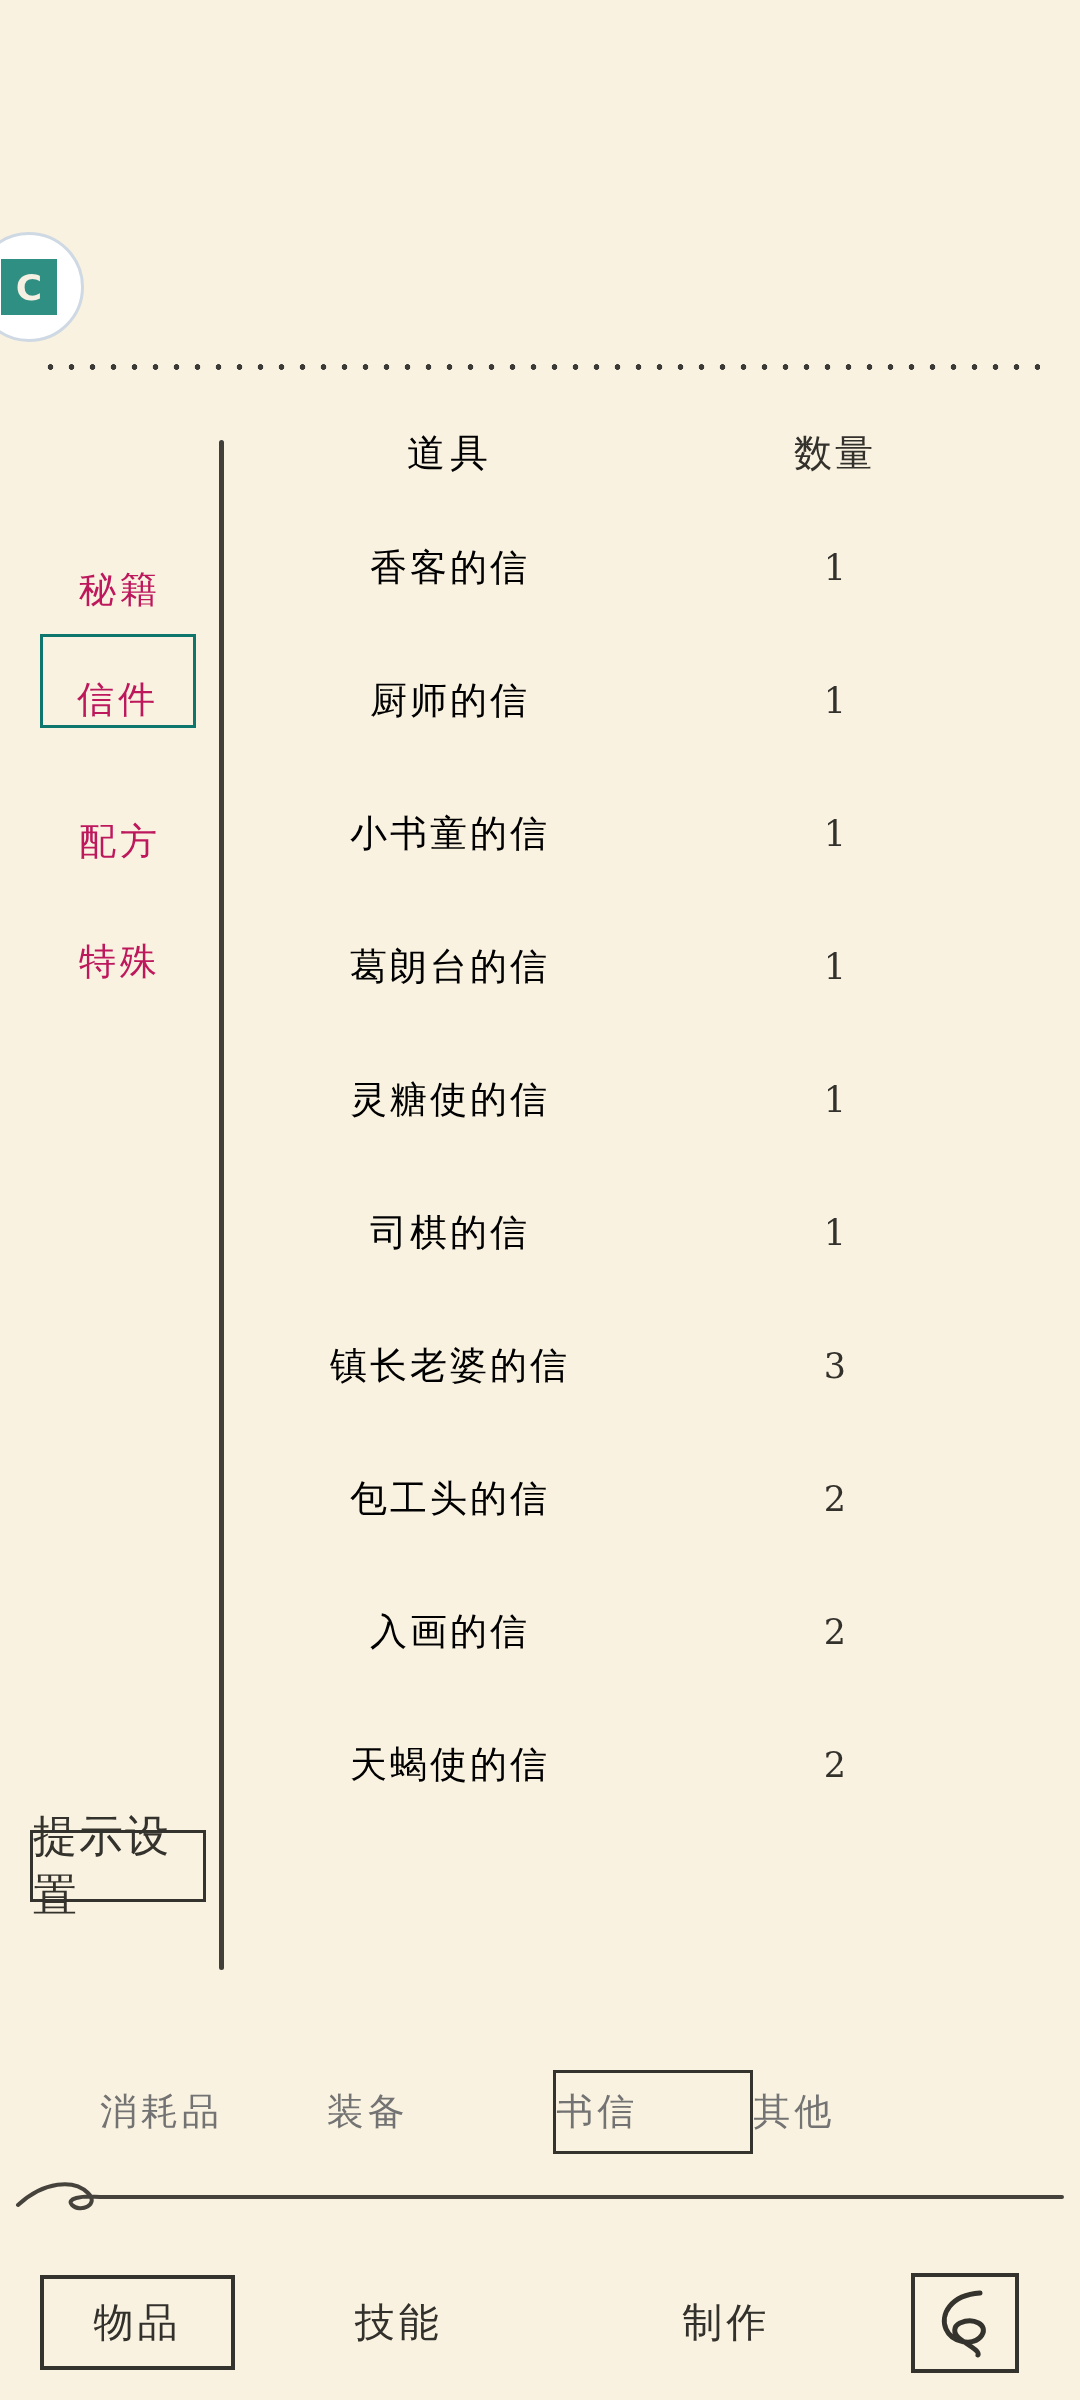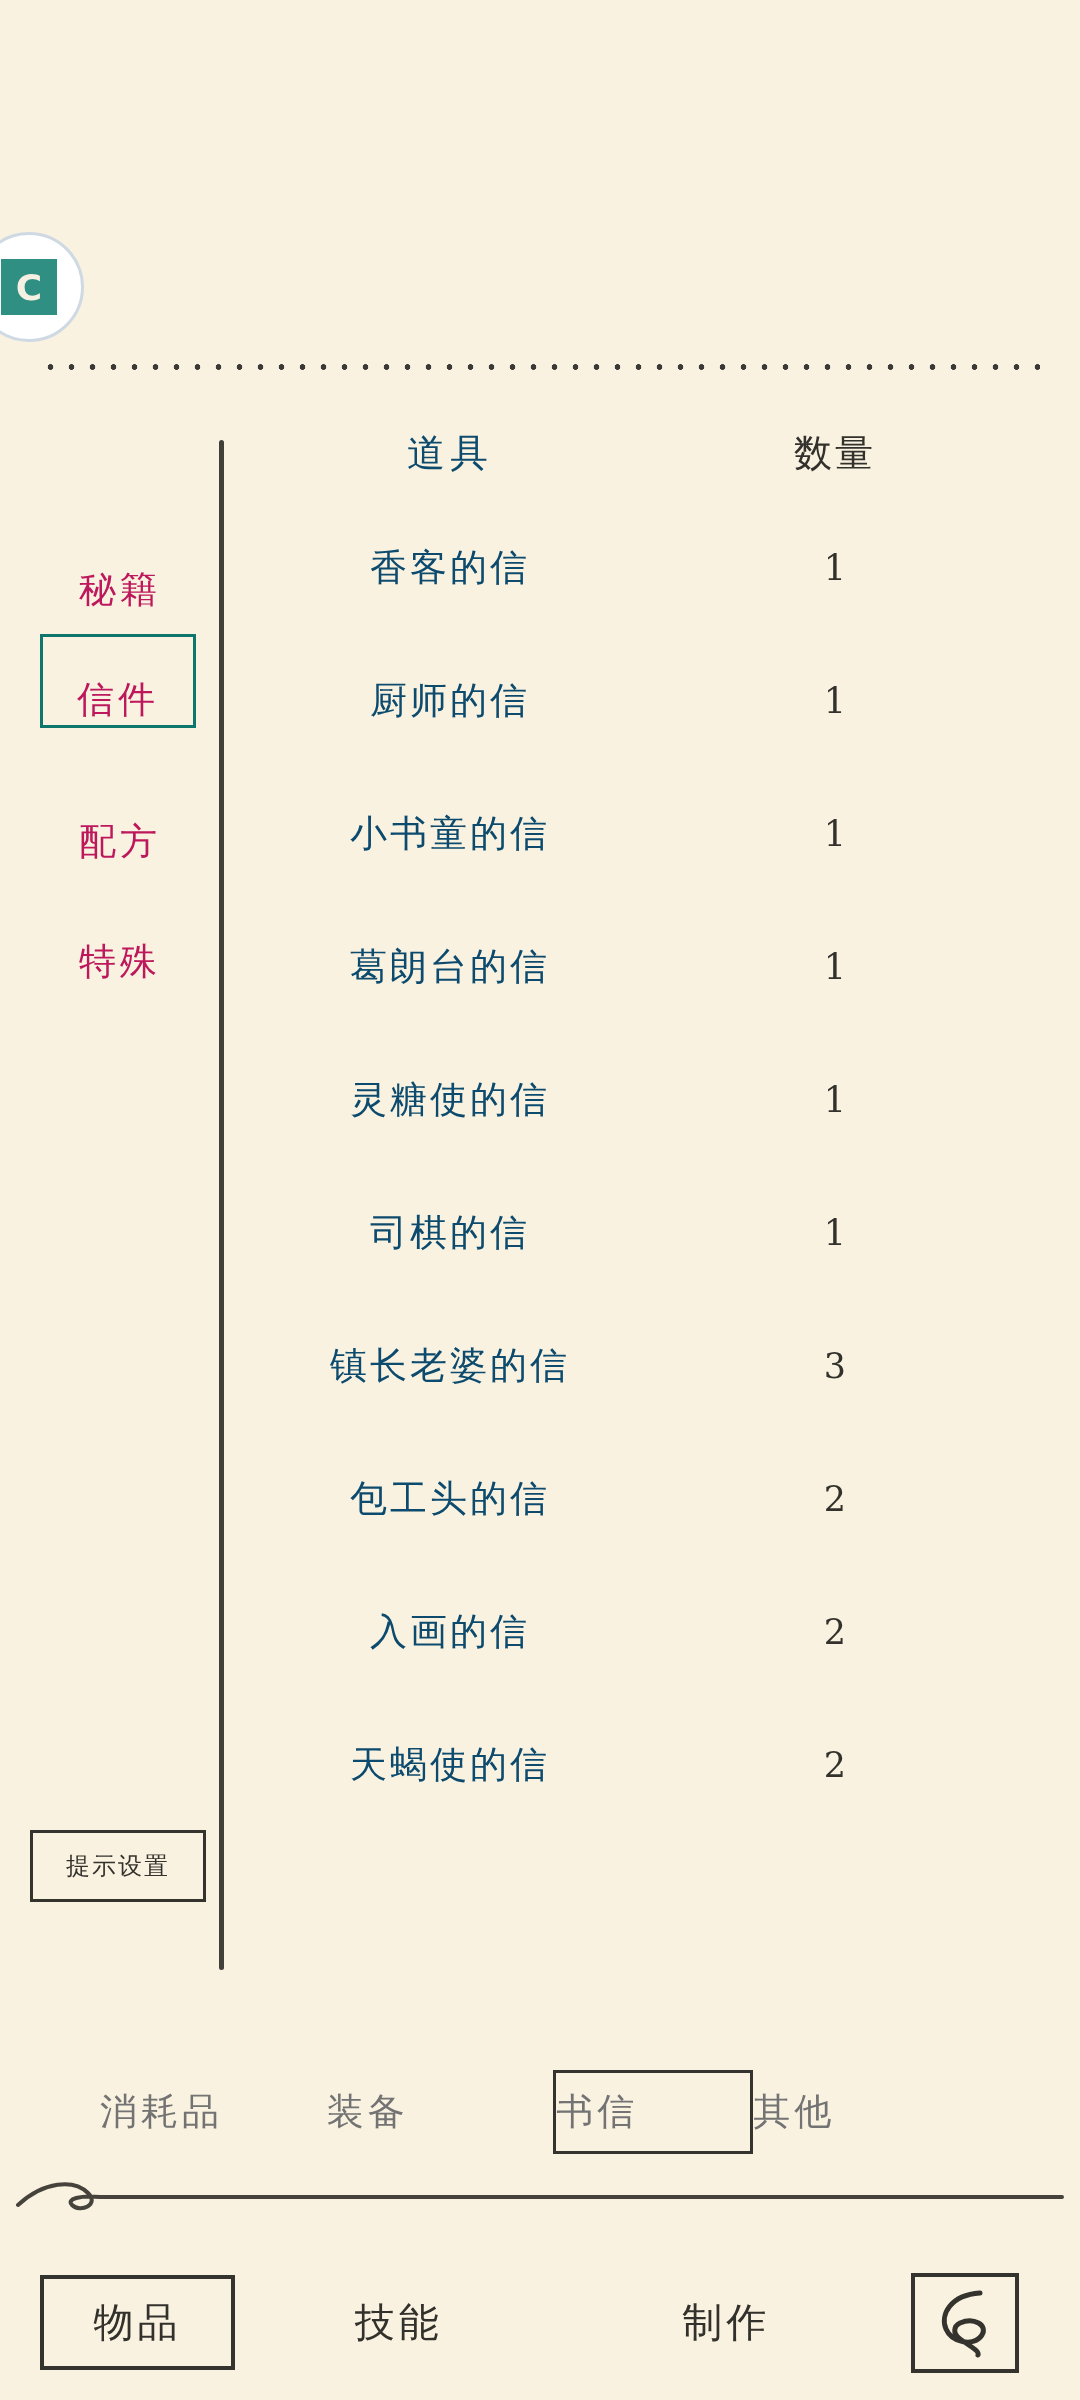--- a/index.html
+++ b/index.html
@@ -108,21 +108,21 @@
     position: absolute;
     left: 30px;
     top: 1830px;
     width: 176px;
     height: 72px;
     border: 3px solid #35332e;
     display: flex;
     align-items: center;
     justify-content: center;
     font-family: Liberation Serif, serif;
-    font-size: 24px;
+    font-size: 44px;
     color: #34322d;
     letter-spacing: 2px;
   }
 
   
   .table {
     position: absolute;
     left: 230px;
     top: 405px;
     width: 830px;
@@ -130,21 +130,21 @@
   .thead {
     display: flex;
     height: 96px;
     align-items: center;
   }
   .th-name, .td-name {
     width: 440px;
     text-align: center;
     font-family: "DejaVu Serif", serif;
     font-size: 38px;
-    color: #0c4a6e;
+    color: #000000;
     letter-spacing: 5px;
   }
   .th-qty, .td-qty {
     width: 330px;
     text-align: center;
     font-family: "DejaVu Serif", serif;
     font-size: 38px;
     color: #33312c;
     letter-spacing: 3px;
   }

